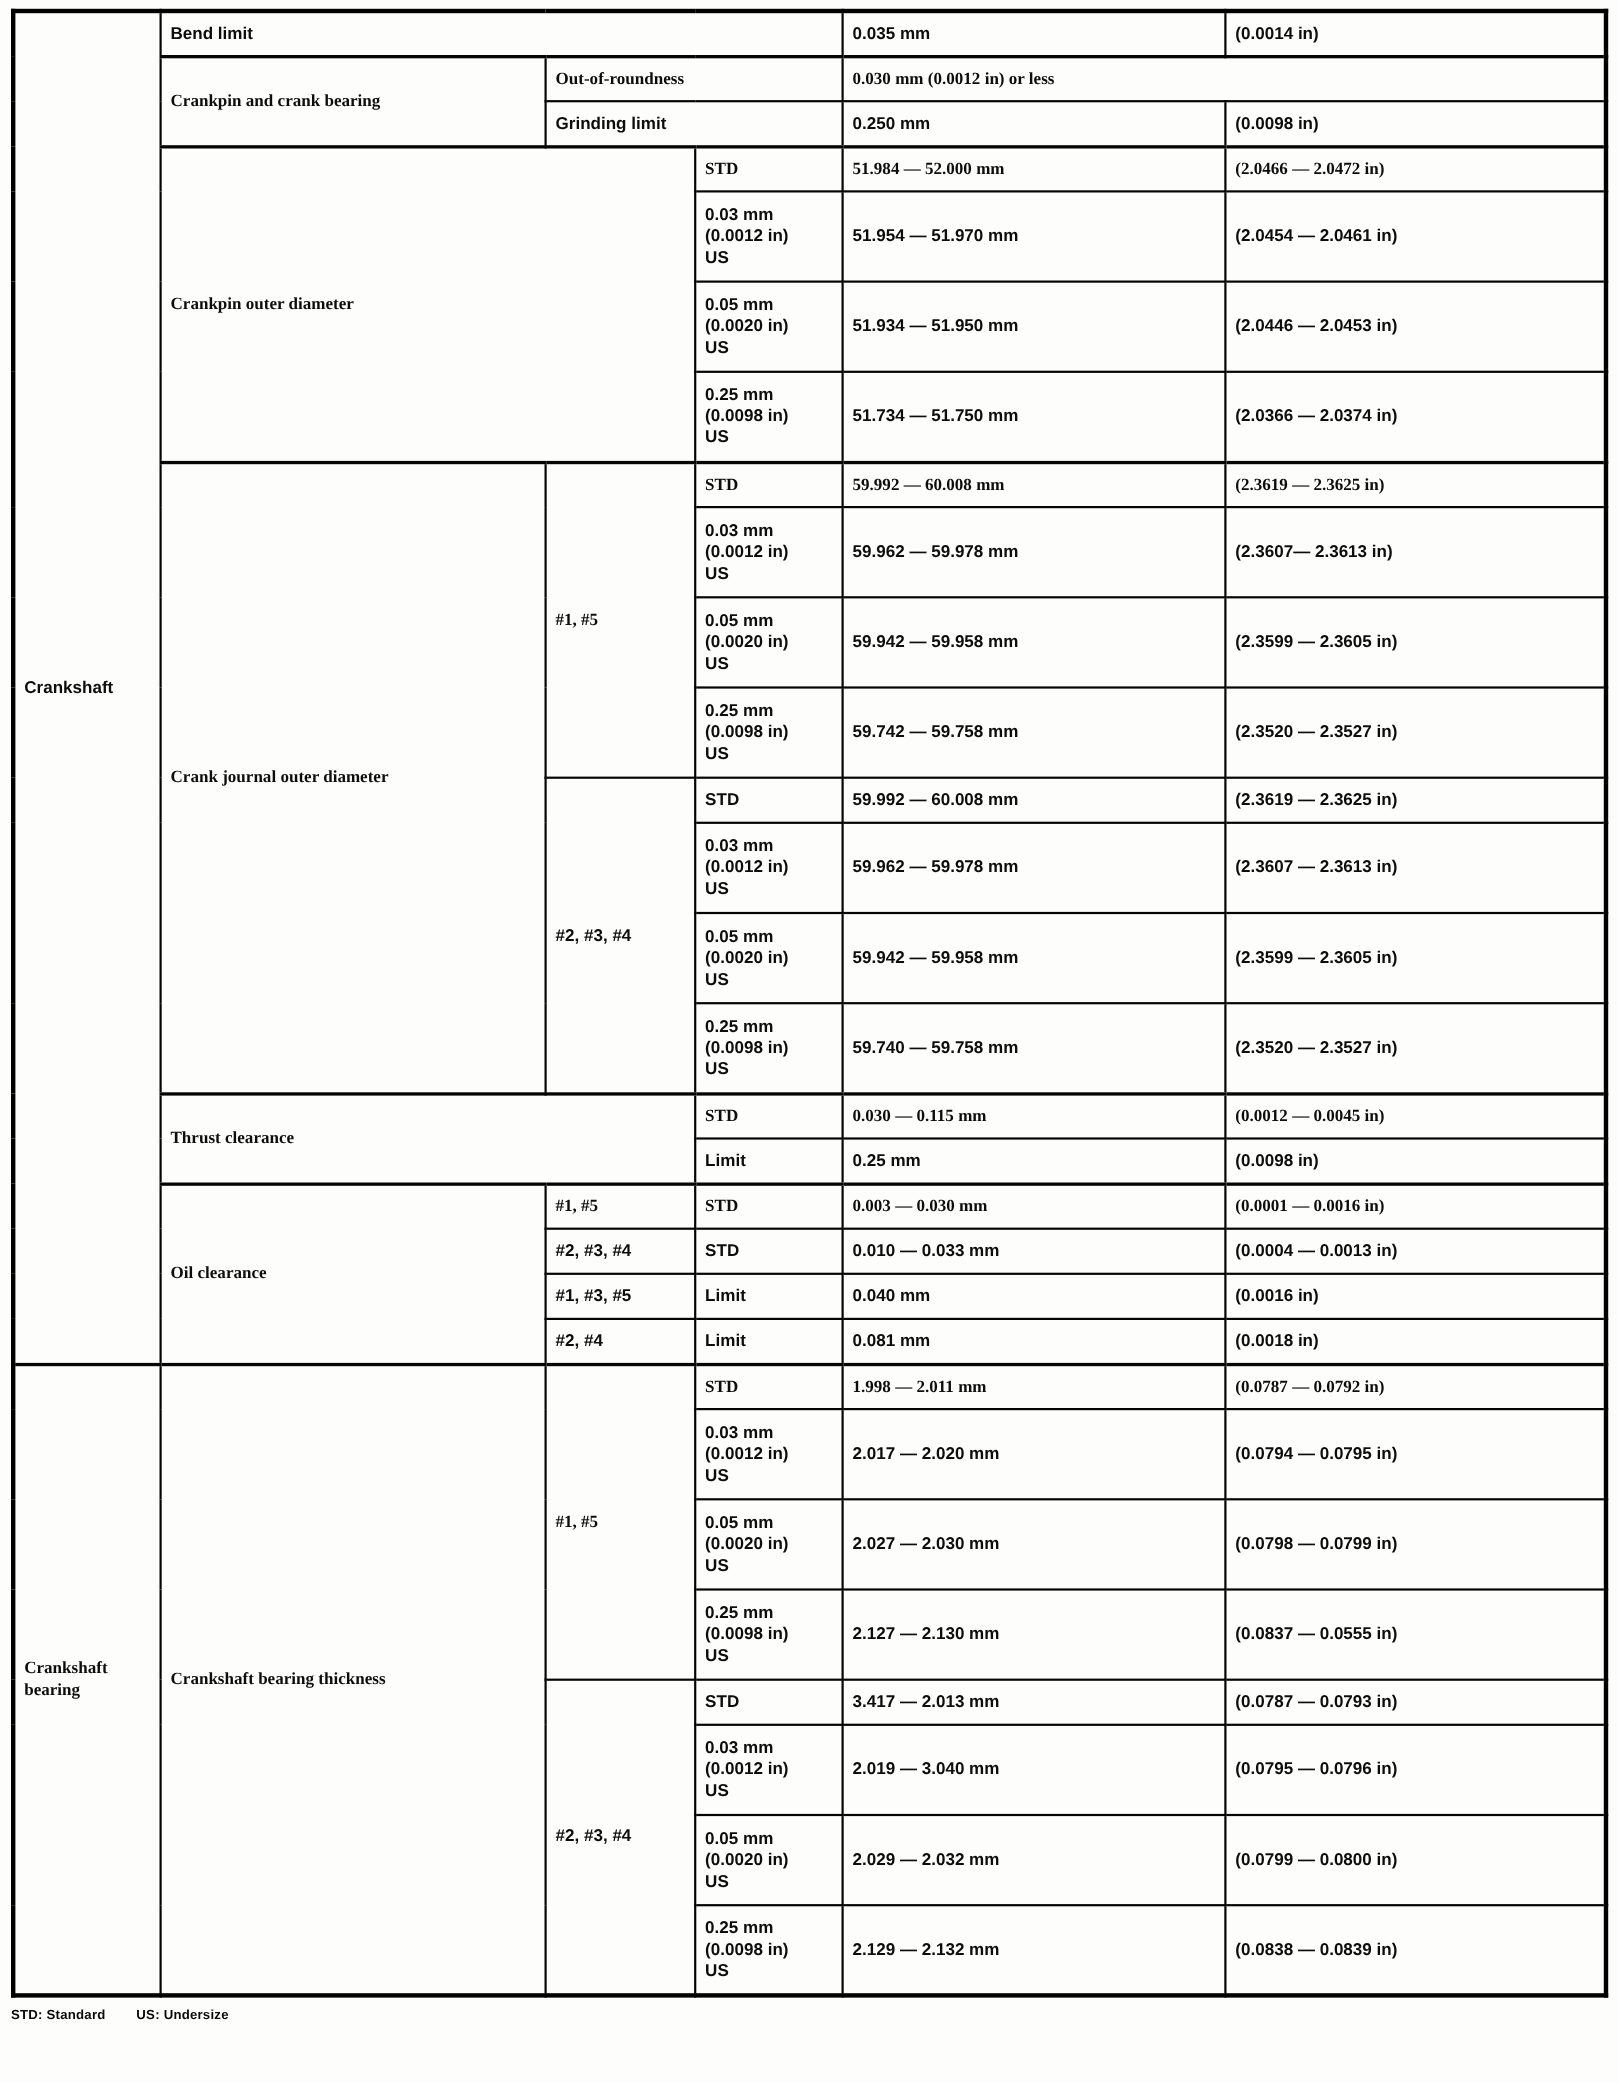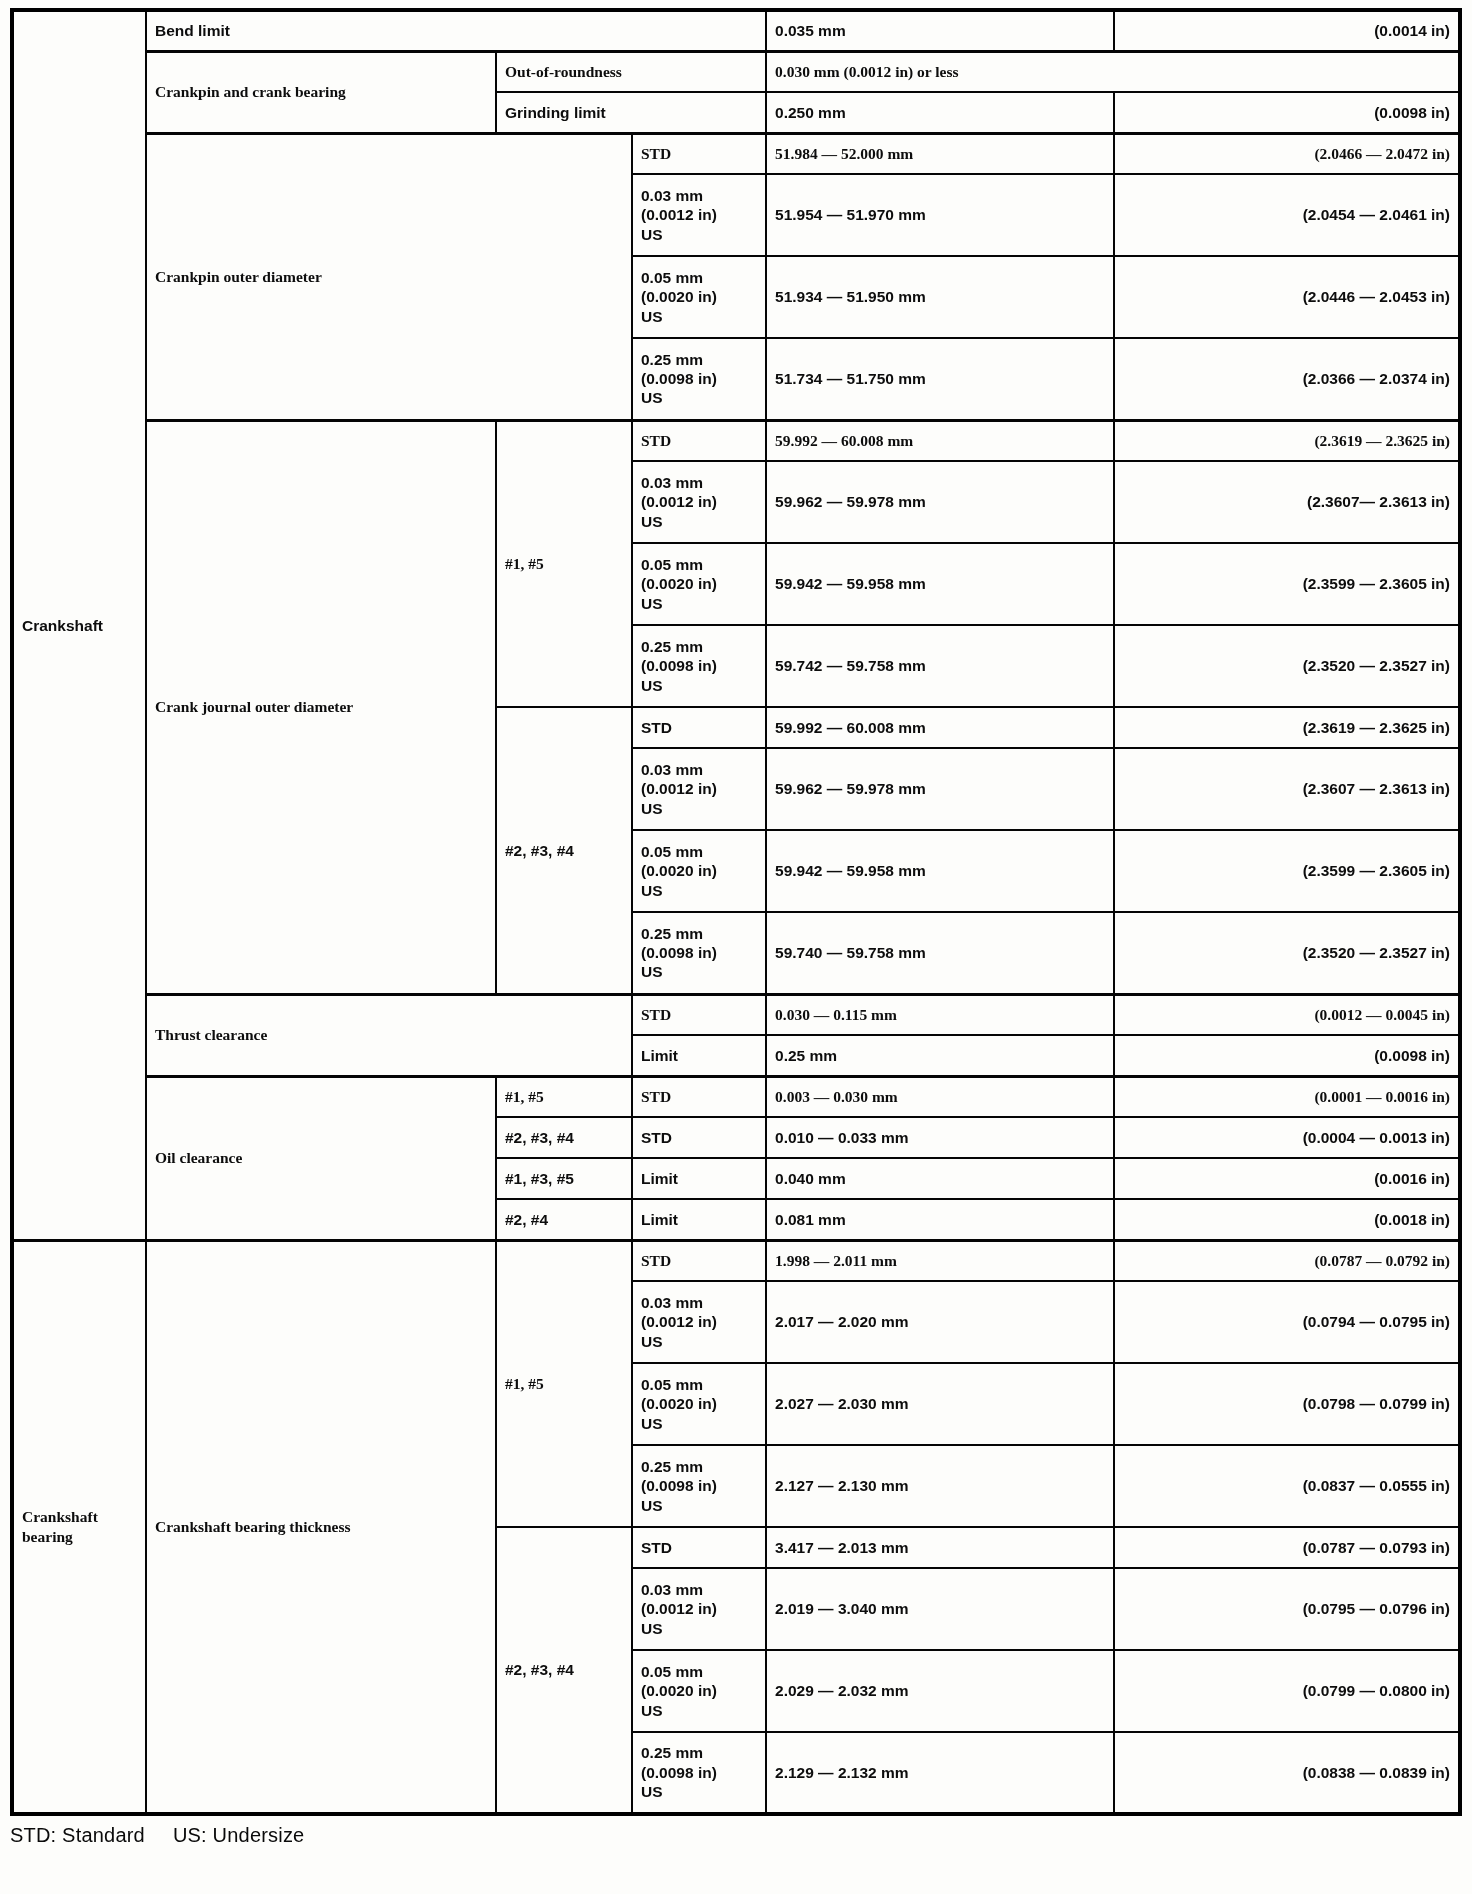--- a/index.html
+++ b/index.html
@@ -33,25 +33,25 @@
     white-space: pre-line;
     overflow: hidden;
   }
   
   tr.s { height: 41px; }
   tr.m { height: 82px; }
   
   tr.sep td { border-top-width: 3px; font-family: Liberation Serif, serif; }
   td.c-section { padding-left: 6px; }
   td.c-mm { padding-left: 12px; }
-  td.c-in { padding-left: 10px; text-align: right; }
+  td.c-in { padding-left: 10px; }
   .footnote {
     margin-top: 8px;
-    font-weight: normal;
-    font-size: 20px;
+    font-weight: bold;
+    font-size: 12px;
     color: #0a0a0a;
     letter-spacing: 0.2px;
   }
   .footnote .gap { display: inline-block; width: 28px; }
 </style>
 </head>
 <body>
 
 <div class="page">
 

